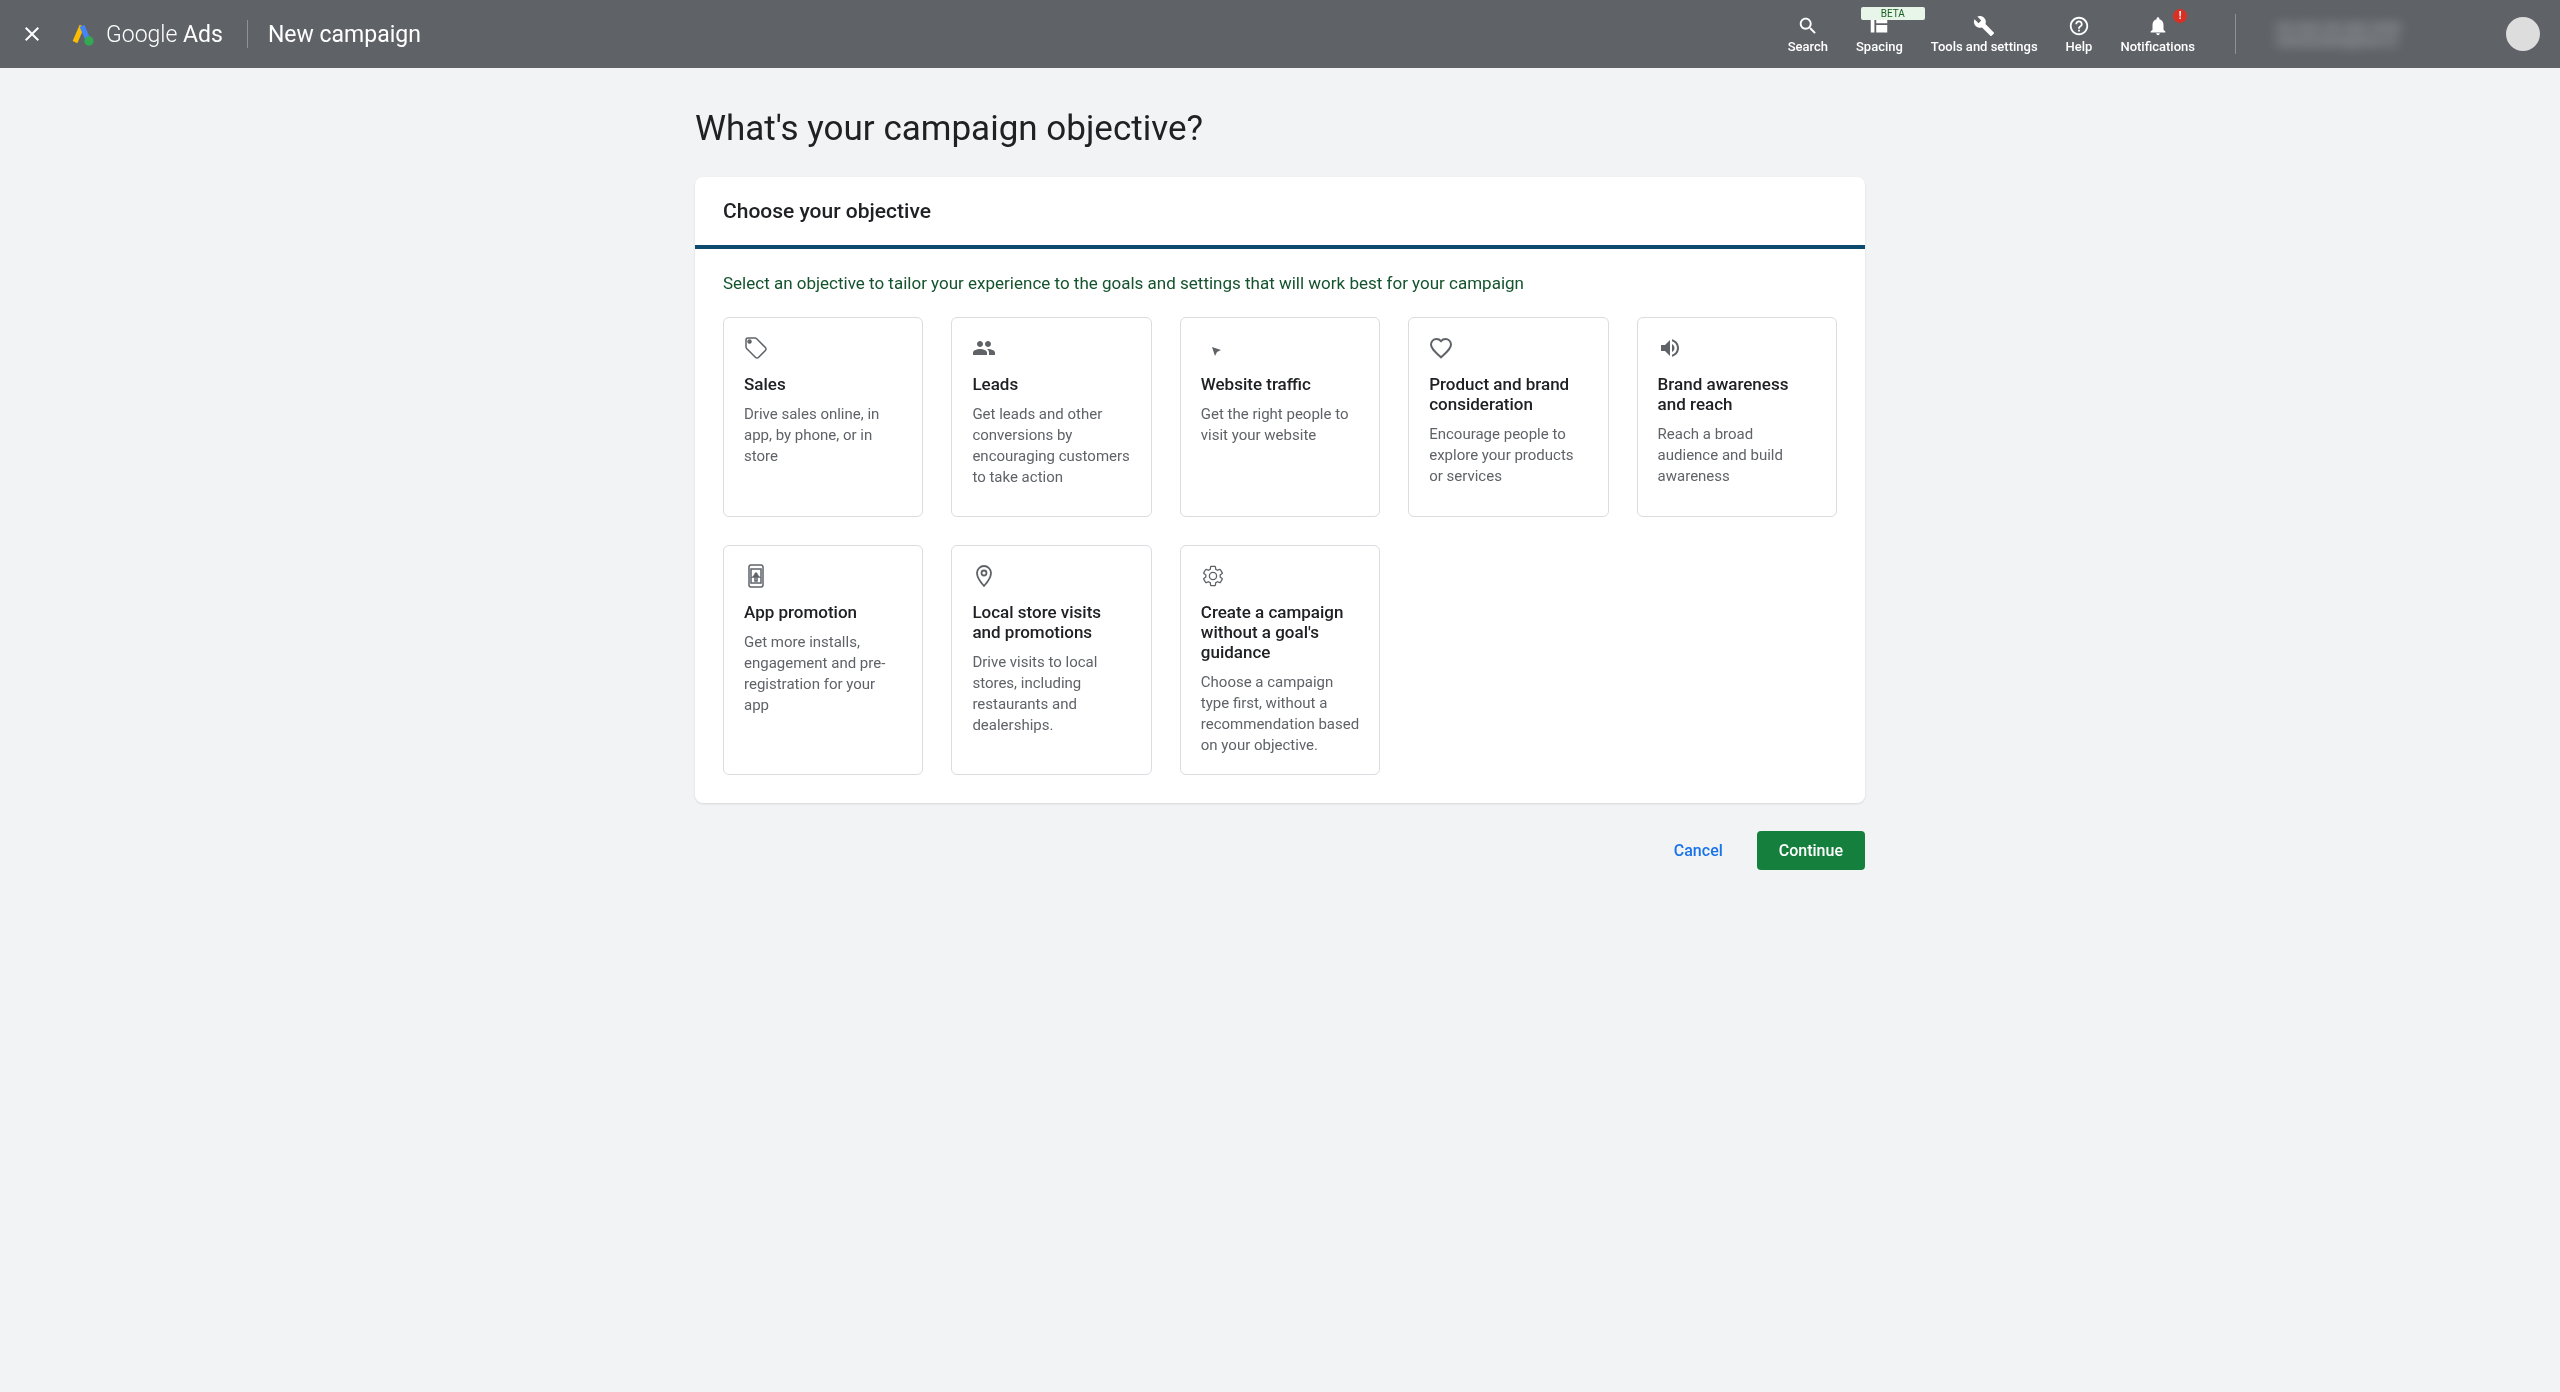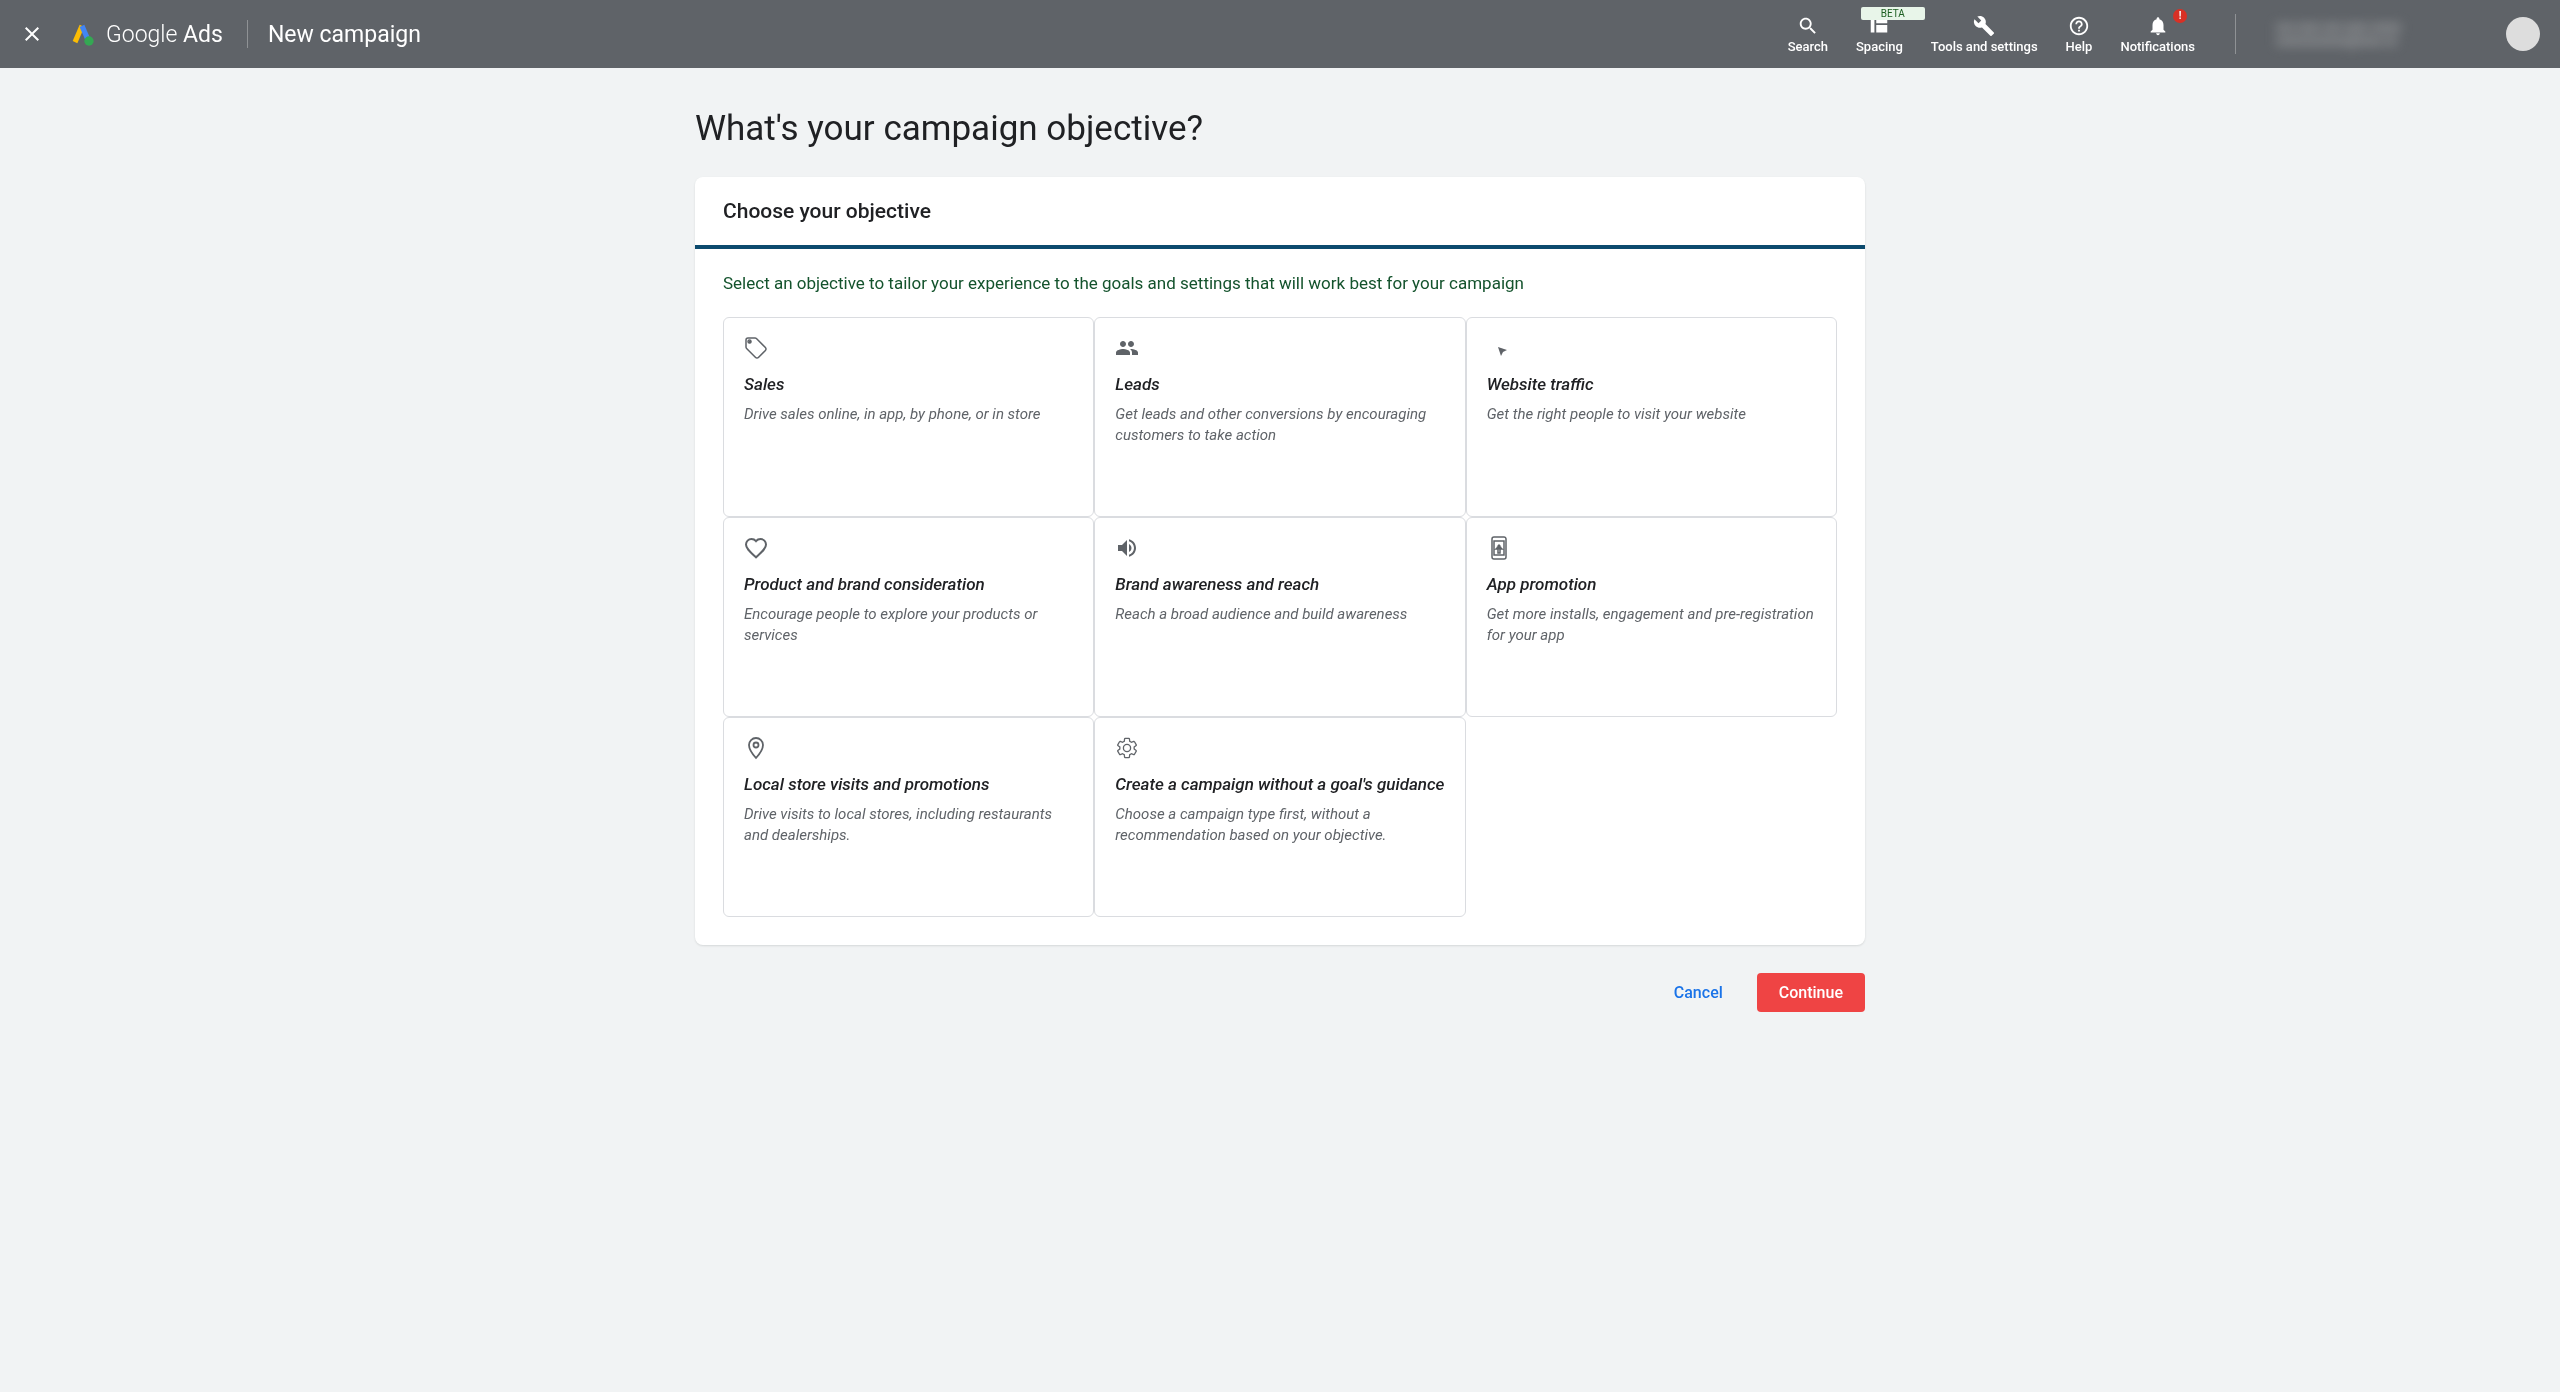--- a/index.html
+++ b/index.html
@@ -178,22 +178,22 @@
     }
     
     .card-subtitle {
       font-size: 17px;
       color: #14532d;
       margin-bottom: 24px;
     }
     
     .objectives-grid {
       display: grid;
-      grid-template-columns: repeat(3, 1fr);
-      font-style: italic;
+      grid-template-columns: repeat(5, 1fr);
+      gap: 28px;
     }
     
     .objective-card {
       border: 1px solid #dadce0;
       border-radius: 6px;
       padding: 18px 20px;
       cursor: pointer;
       min-height: 200px;
     }
     
@@ -229,21 +229,21 @@
       color: #1a73e8;
       font-size: 16px;
       font-weight: 500;
       background: none;
       border: none;
       cursor: pointer;
       padding: 10px 14px;
     }
     
     .btn-primary {
-      background: #ef4444;
+      background: #15803d;
       color: white;
       font-size: 16px;
       font-weight: 500;
       border: none;
       border-radius: 4px;
       cursor: pointer;
       padding: 10px 22px;
     }
   </style>
 </head>

